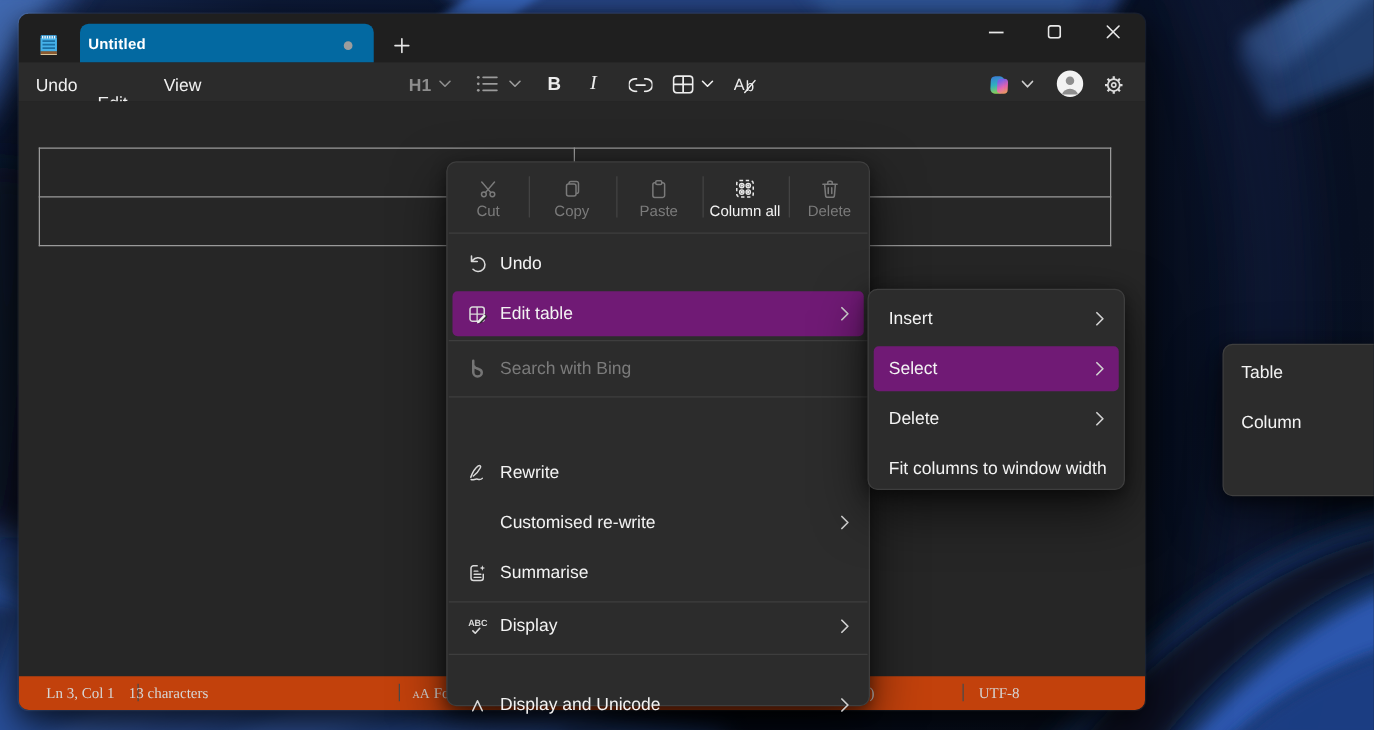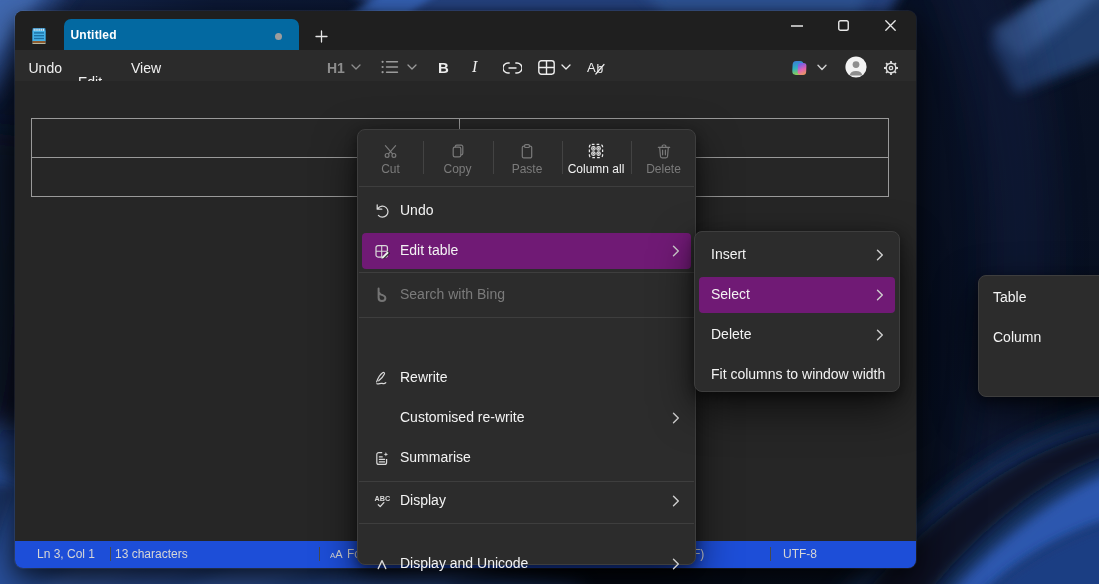--- a/index.html
+++ b/index.html
@@ -11,21 +11,21 @@
        box-shadow:0 0 0 1px rgba(255,255,255,0.07), 0 25px 60px rgba(0,0,0,0.65), 0 6px 20px rgba(0,0,0,0.5);}
   #titlebar{position:absolute;left:0;top:0;width:100%;height:39px;background:#1f1f1f;}
   #tab{position:absolute;left:49px;top:8px;width:235px;height:31px;background:#0369a1;
        border-radius:7px 7px 0 0;}
   #tab .tname{position:absolute;left:6.5px;top:9px;font-size:12px;font-weight:bold;color:#ffffff;letter-spacing:.2px;}
   #tab .dot{position:absolute;left:211px;top:14px;width:7px;height:7px;border-radius:50%;background:#9d9d9d;}
   #menubar{position:absolute;left:0;top:39px;width:100%;height:31px;background:#2b2b2b;}
   .mtxt{position:absolute;top:10px;font-size:14px;color:#f0f0f0;}
   #editor{position:absolute;left:0;top:70px;width:100%;height:460px;background:#262626;}
   .tline{position:absolute;background:#9a9a9a;}
-  #statusbar{position:absolute;left:0;top:530px;width:100%;height:27px;background:#1d4ed8;font-size:12px;color:#d6d6d6;}
+  #statusbar{position:absolute;left:0;top:530px;width:100%;height:27px;background:#c2410c;font-size:12px;color:#d6d6d6;font-family:Liberation Serif, serif;}
   #statusbar .it{position:absolute;top:6px;}
   #statusbar .sep{position:absolute;top:6px;width:1px;height:14px;background:#4a4a4a;}
   .menu{position:absolute;background:#2c2c2c;border:1px solid #3e3e3e;border-radius:8px;
         box-shadow:0 16px 42px rgba(0,0,0,0.62), 0 4px 12px rgba(0,0,0,0.45);box-sizing:border-box;}
   .mi{position:absolute;left:4px;right:4px;height:36px;border-radius:4px;}
   .mi .lbl{position:absolute;left:38px;top:9px;font-size:14px;color:#f3f3f3;}
   .mi .ico{position:absolute;left:12px;top:10px;width:16px;height:16px;}
   .mi .arr{position:absolute;right:11px;top:12px;width:8px;height:12px;}
   .mi.hl{background:#701a75;}
   .mi.dis .lbl{color:#7b7b7b;}
@@ -199,21 +199,21 @@
     <div class="tline" style="left:16px;top:75.5px;width:858px;height:1px"></div>
     <div class="tline" style="left:16px;top:114.5px;width:858px;height:1px"></div>
     <div class="tline" style="left:16px;top:36.5px;width:1px;height:79px"></div>
     <div class="tline" style="left:873px;top:36.5px;width:1px;height:79px"></div>
     <div class="tline" style="left:444px;top:36.5px;width:1px;height:23px"></div>
   </div>
 
   <div id="statusbar">
     <span class="it" style="left:22px;">Ln 3, Col 1</span>
     <span class="sep" style="left:95px;"></span>
-    <span class="it" style="left:100px;text-align:right;">13 characters</span>
+    <span class="it" style="left:88px;text-align:right;">13 characters</span>
     <span class="sep" style="left:304px;"></span>
     <span class="it" style="left:315px;"><span style="font-size:8px;">A</span><span style="font-size:11px;">A</span></span>
     <span class="it" style="left:332px;">Font</span>
     <span class="it" style="left:598px;">Windows (CRLF)</span>
     <span class="sep" style="left:755px;"></span>
     <span class="it" style="left:768px;">UTF-8</span>
   </div>
 </div>
 
 <div class="menu" id="cmenu" style="left:357px;top:129px;width:339px;height:436px;">

